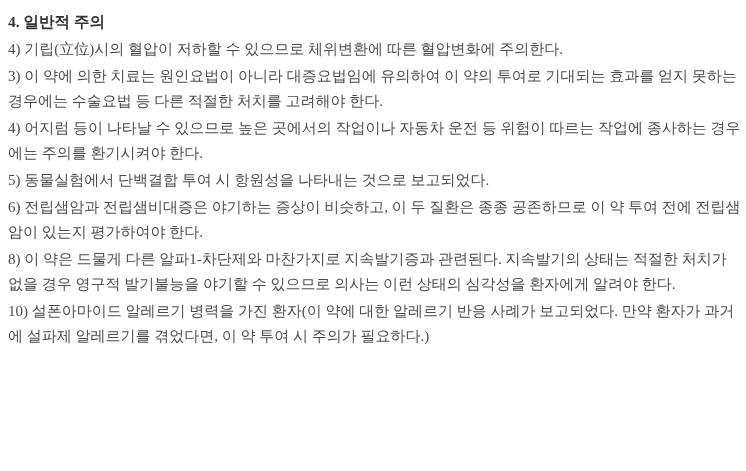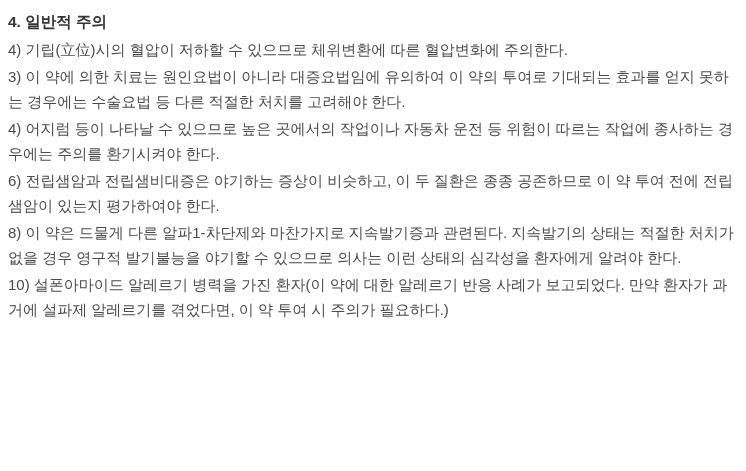--- a/index.html
+++ b/index.html
@@ -6,21 +6,21 @@
     margin: 0;
     padding: 0;
     background: #ffffff;
   }
   .page {
     width: 746px;
     height: 471px;
     box-sizing: border-box;
     padding: 9px 5px 6px 8px;
     background: #ffffff;
-    font-family: Liberation Sans, sans-serif;
+    font-family: Liberation Serif, serif;
     overflow: hidden;
   }
   .section-heading {
     font-size: 15.5px;
     font-weight: 700;
     color: #333333;
     line-height: 25px;
     margin: 0 0 3px 0;
   }
   .precaution-item {
@@ -36,17 +36,18 @@
 </head>
 <body>
 
 <div class="page">
   <h4 class="section-heading">4. 일반적 주의</h4>
 
   <div>
       <p class="precaution-item">4) 기립(立位)시의 혈압이 저하할 수 있으므로 체위변환에 따른 혈압변화에 주의한다.</p>
       <p class="precaution-item">3) 이 약에 의한 치료는 원인요법이 아니라 대증요법임에 유의하여 이 약의 투여로 기대되는 효과를 얻지 못하는 경우에는 수술요법 등 다른 적절한 처치를 고려해야 한다.</p>
       <p class="precaution-item">4) 어지럼 등이 나타날 수 있으므로 높은 곳에서의 작업이나 자동차 운전 등 위험이 따르는 작업에 종사하는 경우에는 주의를 환기시켜야 한다.</p>
+      <p class="precaution-item">5) 동물실험에서 단백결합 투여 시 항원성을 나타내는 것으로 보고되었다.</p>
       <p class="precaution-item">6) 전립샘암과 전립샘비대증은 야기하는 증상이 비슷하고, 이 두 질환은 종종 공존하므로 이 약 투여 전에 전립샘암이 있는지 평가하여야 한다.</p>
       <p class="precaution-item">8) 이 약은 드물게 다른 알파1-차단제와 마찬가지로 지속발기증과 관련된다. 지속발기의 상태는 적절한 처치가 없을 경우 영구적 발기불능을 야기할 수 있으므로 의사는 이런 상태의 심각성을 환자에게 알려야 한다.</p>
       <p class="precaution-item">10) 설폰아마이드 알레르기 병력을 가진 환자(이 약에 대한 알레르기 반응 사례가 보고되었다. 만약 환자가 과거에 설파제 알레르기를 겪었다면, 이 약 투여 시 주의가 필요하다.)</p>
   </div>
 </div>
 
 </body></html>

